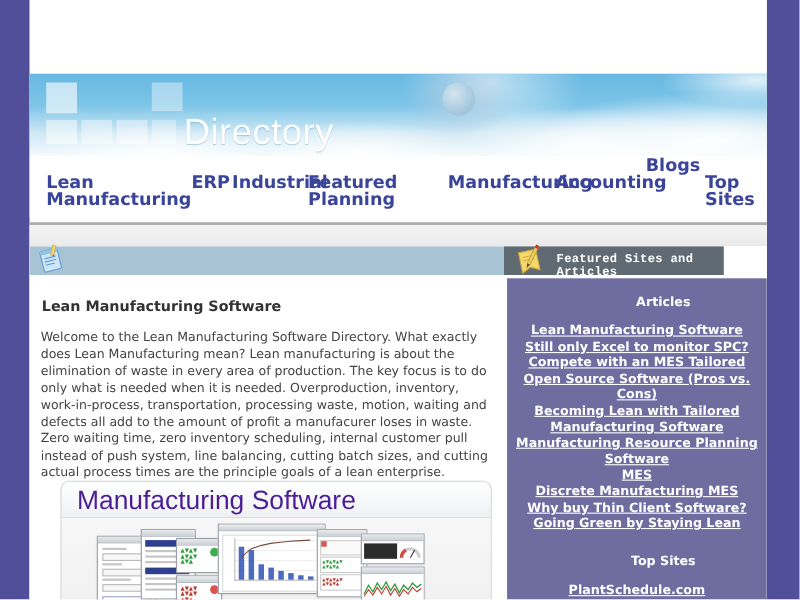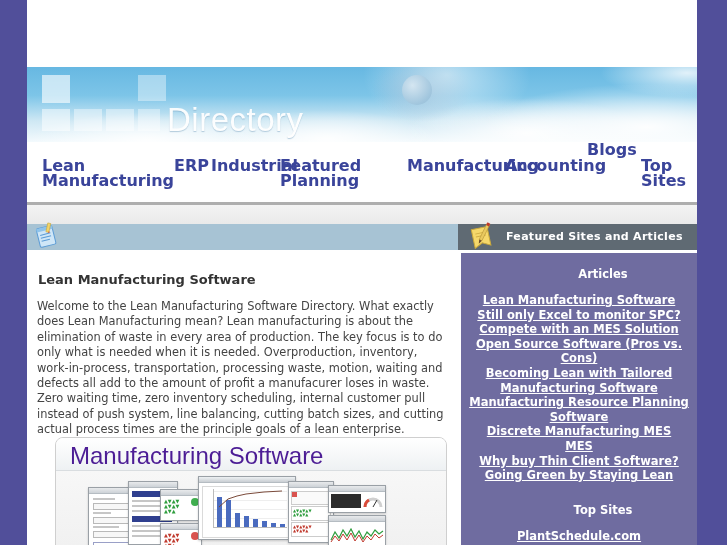--- a/index.html
+++ b/index.html
@@ -121,22 +121,22 @@
     background:linear-gradient(to bottom,#f7f7f7,#efefef);}
   .win{position:absolute;background:#fff;border:1px solid #9aa0a6;
         box-shadow:0 1px 2px rgba(0,0,0,.18);}
   .win .tb{height:5px;background:linear-gradient(to bottom,#e8eaec,#cdd2d7);
            border-bottom:1px solid #b5bcc2;}
   .grayline{position:absolute;height:2px;background:#c6c6c6;}
   .bar{position:absolute;bottom:0;width:5px;background:#4a6bbf;}
 
   
   #rightcol{position:absolute;left:431px;top:19px;width:239px;bottom:0;background:#ffffff;}
-  #featbar{position:absolute;left:0;top:0;width:239px;height:26px;
-           background:#5f6a73;}
+  #featbar{position:absolute;left:0;top:0;width:200px;height:26px;
+           background:#5f6a73;font-family:Liberation Mono, monospace;}
   #feat-label{position:absolute;left:48px;top:6px;font-size:11px;font-weight:bold;
               color:#ffffff;letter-spacing:.3px;}
   #feat-icon{position:absolute;left:6px;top:-4px;width:34px;height:34px;}
   #sidebody{
     position:absolute;left:3px;top:29px;width:236px;bottom:0;
     background:#6f6ca0;
     text-align:center;padding-top:8px;box-sizing:border-box;overflow:hidden;
   }
   .side-head{
     font-size:11.5px;font-weight:bold;color:#ffffff;margin:6px 0 12px 0;padding-left:48px;
@@ -331,26 +331,26 @@
             </svg>
           </span>
           <span id="feat-label">Featured Sites and Articles</span>
         </div>
 
         <div id="sidebody">
           <div class="side-head">Articles</div>
           <div>
             <a class="side-link">Lean Manufacturing Software</a>
             <a class="side-link">Still only Excel to monitor SPC?</a>
-            <a class="side-link">Compete with an MES Solution</a>
+            <a class="side-link">Compete with an MES Tailored</a>
             <a class="side-link">Open Source Software (Pros vs. Cons)</a>
             <a class="side-link">Becoming Lean with Tailored Manufacturing Software</a>
             <a class="side-link">Manufacturing Resource Planning Software</a>
+            <a class="side-link">MES</a>
             <a class="side-link">Discrete Manufacturing MES</a>
-            <a class="side-link">MES</a>
             <a class="side-link">Why buy Thin Client Software?</a>
             <a class="side-link">Going Green by Staying Lean</a>
           </div>
           <div class="side-gap"></div>
           <div class="side-head">Top Sites</div>
           <div>
             <a class="side-link">PlantSchedule.com</a>
 
           </div>
         </div>

